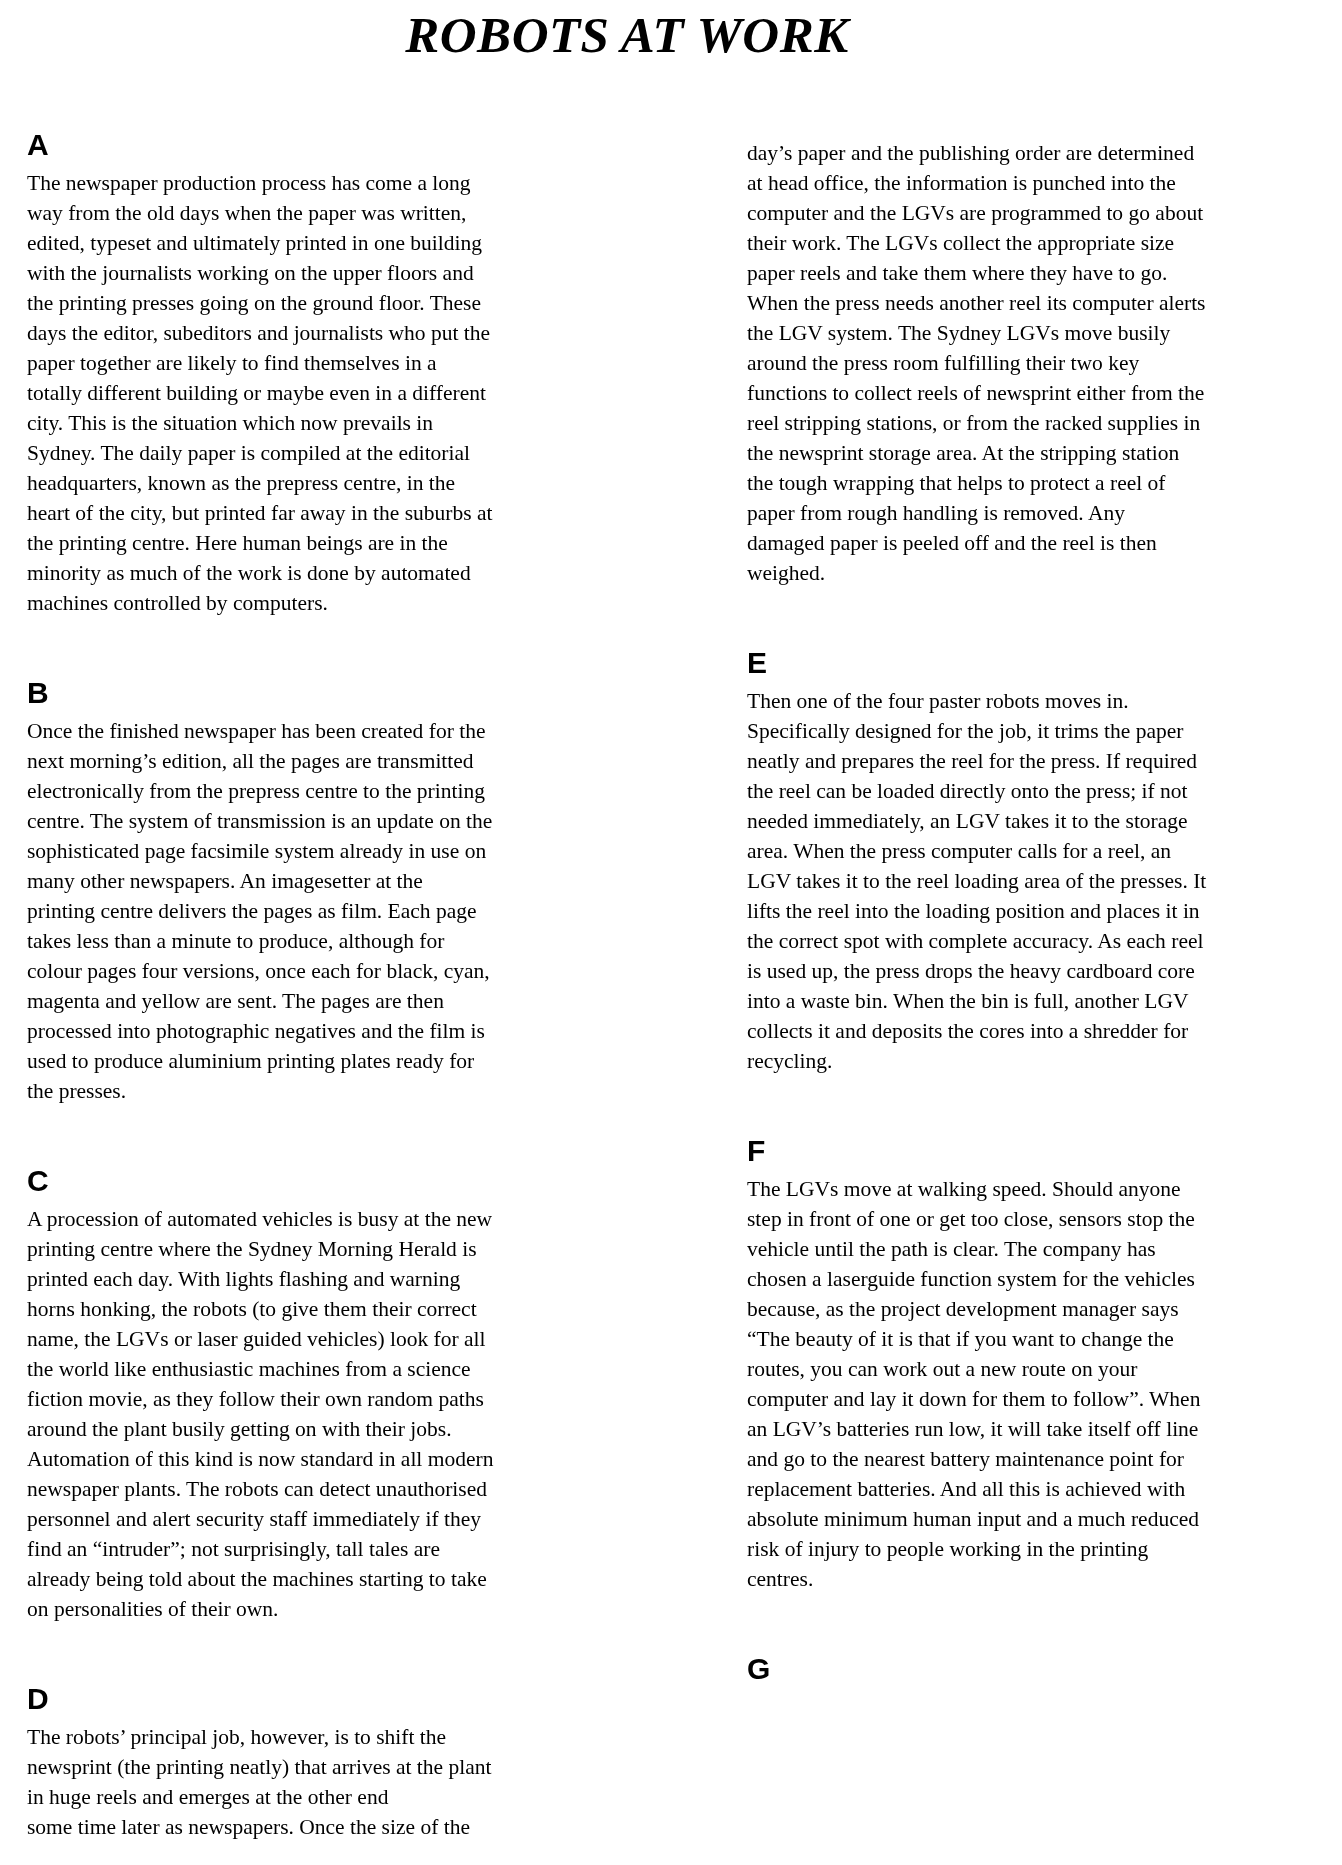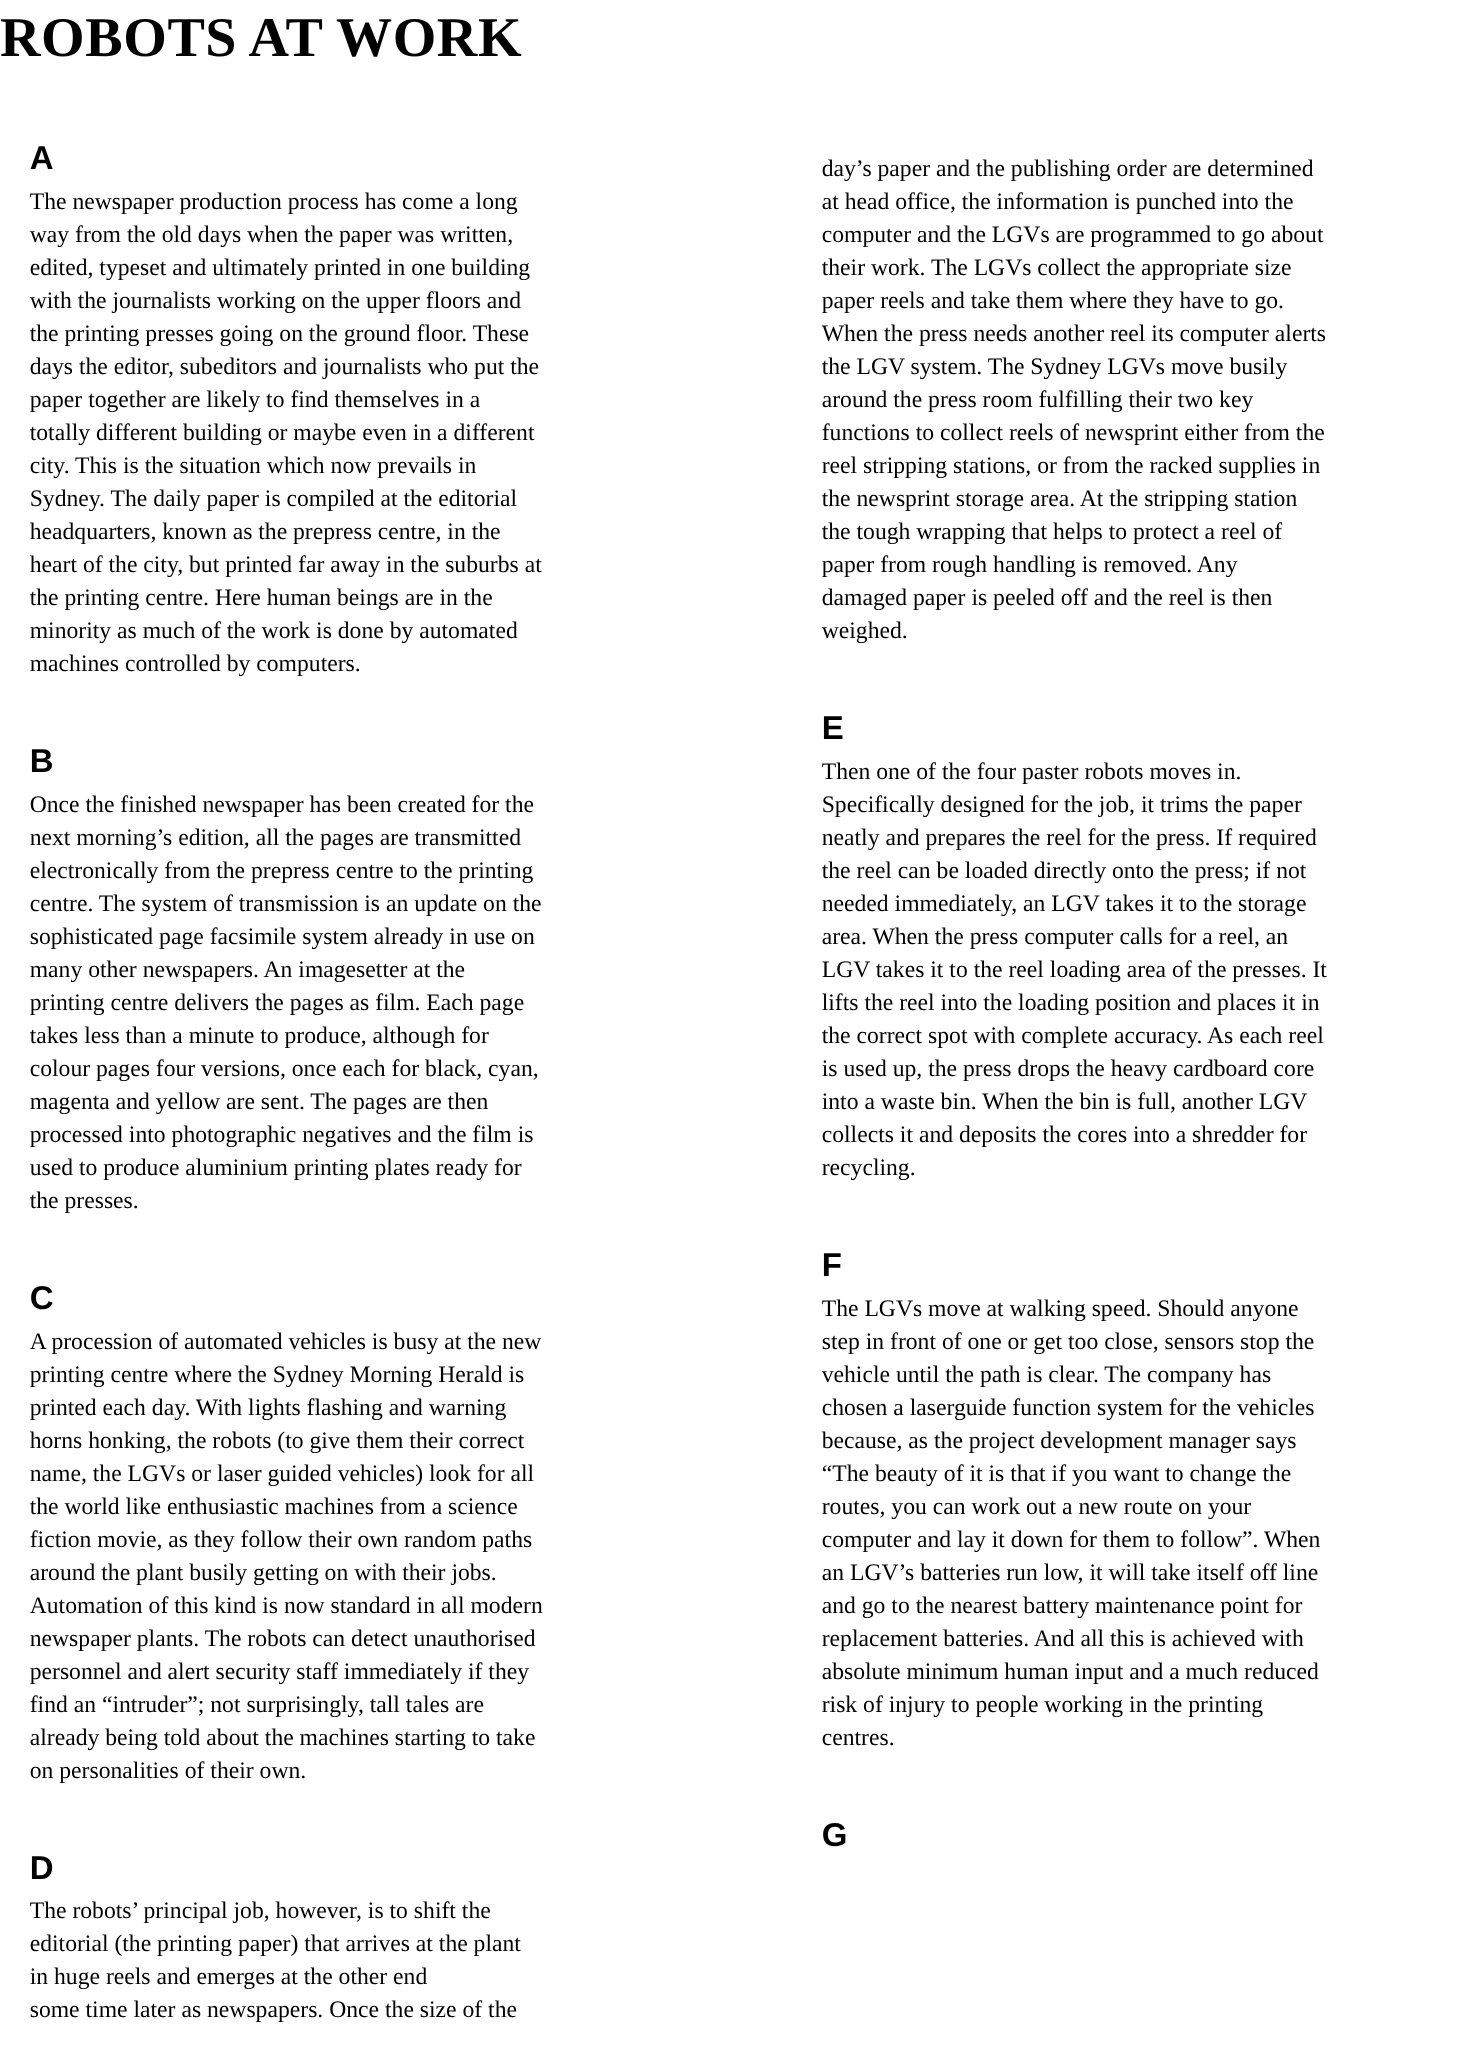--- a/index.html
+++ b/index.html
@@ -15,26 +15,28 @@
     color: #000000;
     font-family: "Liberation Serif", serif;
     overflow: hidden;
   }
   .doc-title {
     position: absolute;
     top: 6px;
     left: 0;
     width: 1254px;
     margin: 0;
+    text-align: center;
     font-family: "Liberation Serif", serif;
     font-weight: bold;
     font-size: 51px;
     line-height: 58px;
     letter-spacing: 0.5px;
     white-space: nowrap;
+    font-style: italic;
   }
   .col {
     position: absolute;
   }
   .col-left {
     left: 27px;
     top: 128px;
     width: 600px;
   }
   .col-right {
@@ -116,21 +118,21 @@
 Automation of this kind is now standard in all modern
 newspaper plants. The robots can detect unauthorised
 personnel and alert security staff immediately if they
 find an “intruder”; not surprisingly, tall tales are
 already being told about the machines starting to take
 on personalities of their own.</p>
     </section>
     <section>
       <h2 class="sec-label">D</h2>
       <p class="sec-text">The robots’ principal job, however, is to shift the
-editorial (the printing paper) that arrives at the plant
+newsprint (the printing neatly) that arrives at the plant
 in huge reels and emerges at the other end
 some time later as newspapers. Once the size of the</p>
     </section>
   </div>
 
   <div class="col col-right">
     <section>
       <p class="sec-text">day’s paper and the publishing order are determined
 at head office, the information is punched into the
 computer and the LGVs are programmed to go about

